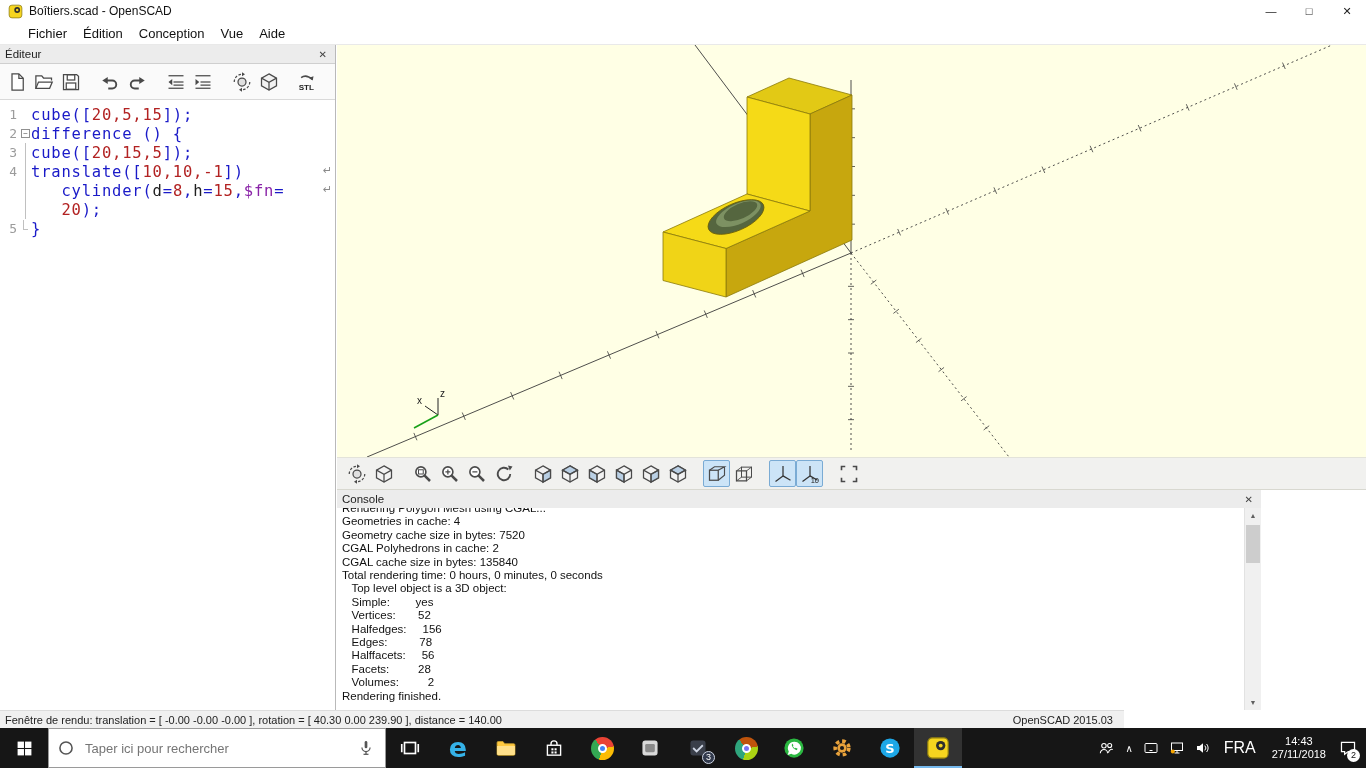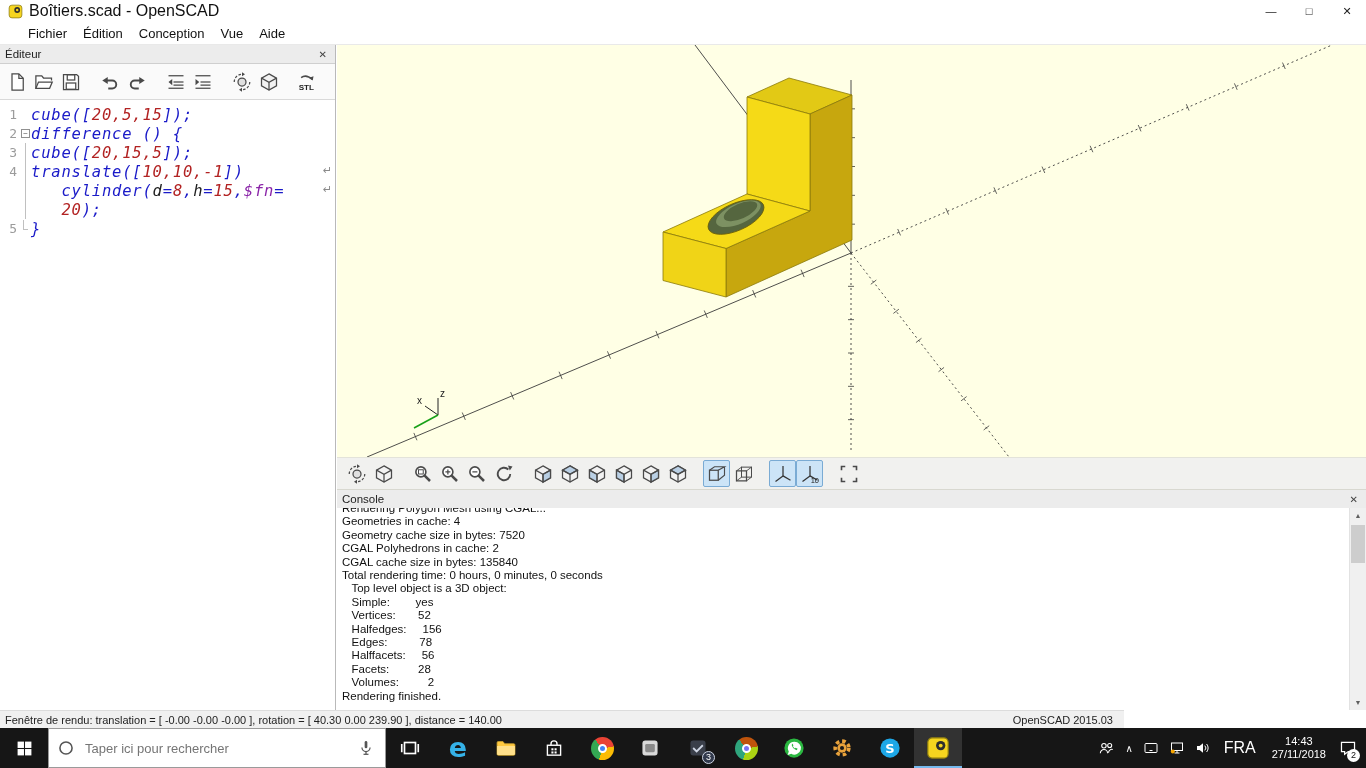--- a/index.html
+++ b/index.html
@@ -3,21 +3,21 @@
 <meta charset="utf-8">
 <style>
   html,body{margin:0;padding:0;background:#888;}
   *{box-sizing:border-box;}
   #app{position:relative;width:1366px;height:768px;background:#fff;overflow:hidden;
        font-family:"Liberation Sans",sans-serif;color:#111;}
 
   
   .titlebar{position:absolute;left:0;top:0;width:1366px;height:22px;background:#fff;display:flex;align-items:center;}
   .titlebar .appico{margin:0 6px 0 8px;display:flex;}
-  .titlebar .title{font-size:16px;color:#111;}
+  .titlebar .title{font-size:12px;color:#111;}
   .win-controls{margin-left:auto;display:flex;height:22px;}
   .wc{width:38px;height:22px;display:flex;align-items:center;justify-content:center;font-size:11px;color:#222;cursor:default;}
 
   
   .menubar{position:absolute;left:0;top:22px;width:1366px;height:23px;background:#fff;display:flex;align-items:center;padding-left:20px;border-bottom:1px solid #e9e9e9;}
   .menu-item{font-size:13px;padding:2px 8px;color:#111;}
 
   
   .editor-panel{position:absolute;left:0;top:45px;width:336px;height:665px;background:#fff;border-right:1px solid #b9b9b9;}
   .panel-header{height:19px;background:#ececec;border-bottom:1px solid #cfcfcf;display:flex;align-items:center;font-size:11.5px;padding:0 5px;color:#222;}
@@ -26,34 +26,34 @@
   .tb-btn{width:27px;height:27px;border:1px solid transparent;background:transparent;border-radius:2px;display:flex;align-items:center;justify-content:center;padding:0;margin:0 0;}
   .tb-btn.pressed{background:var(--c-accent_pressed);border-color:#7aabd4;}
   .tb-gap{display:inline-block;width:12px;height:1px;}
   #code-area{position:absolute;left:0;top:56px;right:0;bottom:0;background:#fff;overflow:hidden;padding-top:4px;}
   .code-row{position:relative;height:19px;display:flex;align-items:center;}
   .ln{width:20px;text-align:right;padding-right:3px;font-family:"DejaVu Sans Mono",monospace;font-size:13px;color:var(--c-line_number);flex:none;}
   .fold{width:11px;flex:none;display:flex;align-items:center;justify-content:center;height:100%;}
   .foldbox{width:9px;height:9px;border:1px solid #909090;font-size:8px;line-height:7px;text-align:center;color:#555;background:#fff;}
   .foldline{width:1px;height:100%;background:#c0c0c0;}
   .foldend{width:5px;height:10px;border-left:1px solid #c0c0c0;border-bottom:1px solid #c0c0c0;margin-bottom:8px;}
-  .code-text{font-family:"DejaVu Sans Mono",monospace;font-size:15.5px;letter-spacing:0.8px;white-space:pre;font-style:italic;}
+  .code-text{font-family:"DejaVu Sans Mono",monospace;font-size:15.5px;letter-spacing:0.8px;white-space:pre;}
   .tok-kw,.tok-op{color:var(--c-code_keyword);}
   .tok-num{color:var(--c-code_number);}
   .tok-var{color:var(--c-code_var);}
   .tok-id{color:#202020;}
   .wrapmark{position:absolute;right:3px;top:2px;font-size:11px;color:#8a8a8a;}
 
   
   .viewport{position:absolute;left:337px;top:45px;width:1029px;height:412px;background:var(--c-viewport_bg);}
   
   #view-toolbar{position:absolute;left:337px;top:457px;width:1029px;height:33px;background:#f1f1ef;border-top:1px solid #e3e3da;border-bottom:1px solid #d8d8d0;display:flex;align-items:center;padding-left:6px;}
 
   
-  .console-panel{position:absolute;left:337px;top:490px;width:1029px;height:220px;background:#fde047;}
+  .console-panel{position:absolute;left:337px;top:490px;width:924px;height:220px;background:#fde047;}
   #console-body{position:absolute;left:0;top:18px;right:17px;bottom:0;overflow:hidden;padding-left:5px;background:#fff;}
   .console-line{font-size:11.5px;line-height:13.4px;white-space:pre;color:#111;}
   .console-line:first-child{margin-top:-6px;}
   .scrollbar{position:absolute;right:0;top:18px;bottom:0;width:17px;background:#f0f0f0;border-left:1px solid #e2e2e2;}
   .sb-arrow{height:15px;display:flex;align-items:center;justify-content:center;font-size:7px;color:#606060;}
   .sb-down{position:absolute;bottom:0;left:0;right:0;}
   .sb-thumb{position:absolute;left:1px;right:1px;top:17px;height:38px;background:#cdcdcd;}
 
   
   .statusbar{position:absolute;left:0;top:710px;width:1124px;height:18px;background:#f0f0f0;border-top:1px solid #dcdcdc;display:flex;align-items:center;font-size:11px;color:#222;padding:0 5px;}

